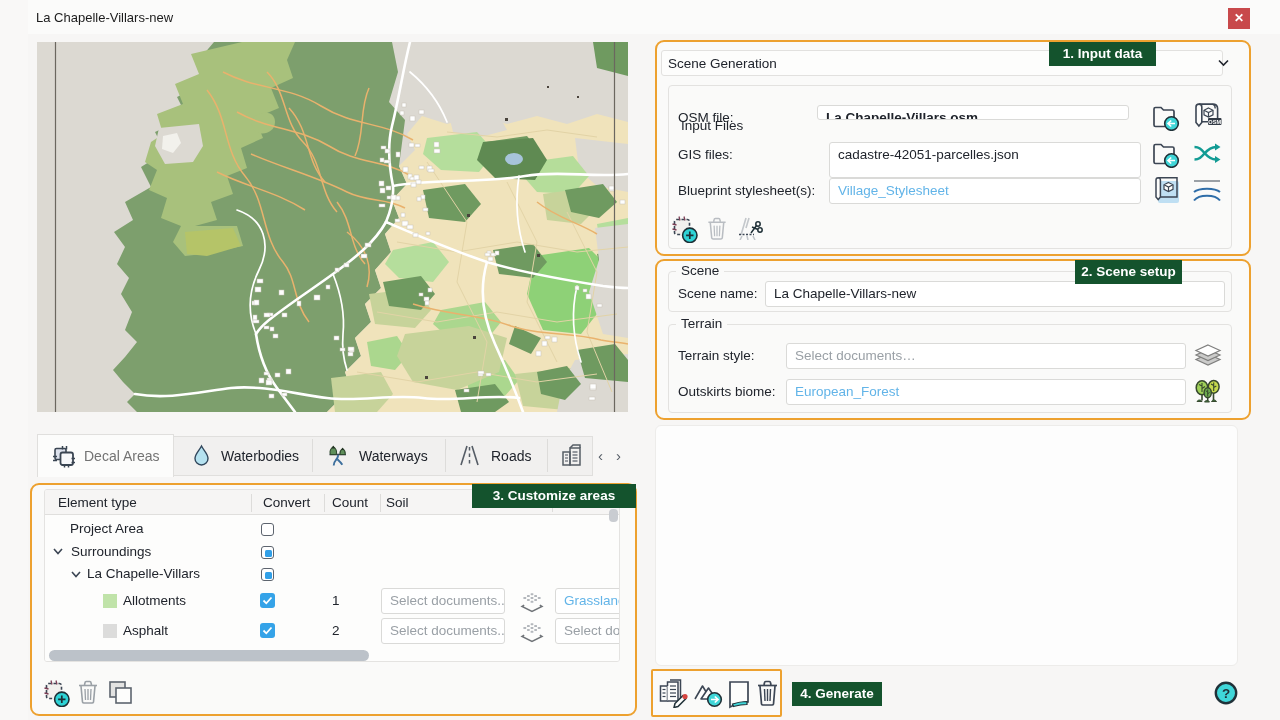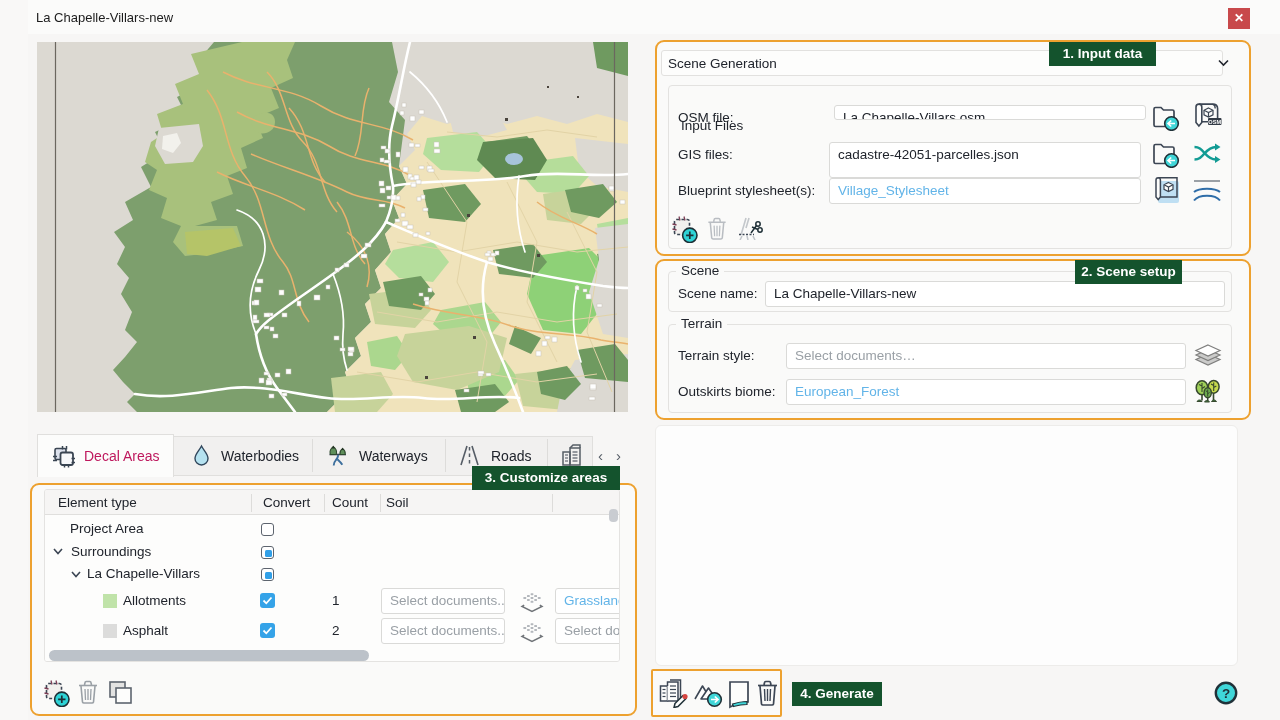--- a/index.html
+++ b/index.html
@@ -345,21 +345,21 @@
         <path d="M10.5 3 V6.5"></path>
         <path d="M14.5 3 V6.5"></path>
         <path d="M1 13.5 H5"></path>
         <path d="M1 17.5 H5"></path>
         <path d="M19.5 15.5 H23"></path>
         <path d="M19.5 19.5 H23"></path>
         <path d="M12.5 21 V24.5"></path>
         <path d="M16.5 21 V24.5"></path>
       </g>
   </svg>
-  <div class="abs" style="left:47px;top:12px;font-size:14px;color:#be185d;">Decal Areas</div>
+  <div class="abs" style="left:47px;top:12px;font-size:14px;color:#737373;">Decal Areas</div>
 
   <svg class="abs" style="left:153px;top:8px;" width="23" height="23" viewBox="0 0 23 23">
     <path d="M11.5 2 C14 7 18 10 18 14.5 A6.5 6.5 0 0 1 5 14.5 C5 10 9 7 11.5 2 Z" fill="#b5e2f0" stroke="#31475c" stroke-width="1.4"></path>
   </svg>
   <div class="abs" style="left:184px;top:12px;font-size:14px;color:#20242c;">Waterbodies</div>
 
   <svg class="abs" style="left:289px;top:8px;" width="23" height="23" viewBox="0 0 23 23">
     <line x1="3.5" y1="10.5" x2="20" y2="10.5" stroke="#3a4552" stroke-width="1.6"></line>
     <path d="M7.3 2.6 C9.6 4.3 10.8 7 10.5 9 L10.2 10.5 H4.4 L4.1 9 C3.8 7 5 4.3 7.3 2.6 Z" fill="#5f8f5a" stroke="#2f4a2f" stroke-width="1.1"></path>
     <path d="M7.3 1.6 l1.7 2.8 h-3.4 Z" fill="#243324"></path>
@@ -470,34 +470,34 @@
   <g stroke="#9aa0a6" stroke-width="1.3">
       <line x1="7" y1="9" x2="7.5" y2="20"></line>
       <line x1="10" y1="9" x2="10" y2="20"></line>
       <line x1="13" y1="9" x2="12.5" y2="20"></line>
     </g>
 </svg>
 <svg class="abs" style="left:108px;top:680px;" width="25" height="25" viewBox="0 0 25 25">
   <rect x="2" y="2" width="15" height="15" fill="#e3e3e2" stroke="#5d646e" stroke-width="1.6"></rect>
   <rect x="8" y="8" width="15" height="15" fill="#fdfdfc" stroke="#5d646e" stroke-width="1.6"></rect>
 </svg>
-<div class="olabel" style="left:472px;top:466px;width:148px;">3. Customize areas</div>
+<div class="olabel" style="left:472px;top:484px;width:164px;">3. Customize areas</div>
 
 <div class="obox" style="left:655px;top:40px;width:596px;height:216px;"></div>
 
 <div class="abs" style="left:661px;top:50px;width:562px;height:26px;background:#fdfdfc;border:1px solid #e2e1df;border-radius:3px;"></div>
 <div class="abs" style="left:668px;top:56px;font-size:13.5px;">Scene Generation</div>
 <svg class="abs" style="left:1218px;top:59px;" width="11" height="8" viewBox="0 0 11 8">
     <path d="M1 1.5 L5.5 6 L10 1.5" fill="none" stroke="#20242c" stroke-width="1.6"></path>
   </svg>
 
 <div class="fieldset" style="left:668px;top:85px;width:564px;height:164px;"></div>
 <div class="legend" style="left:676px;top:79px;margin-top:40px;">Input Files</div>
 <div class="flabel" style="left:678px;top:110px;">OSM file:</div>
-<div class="inp" style="left:834px;top:105px;width:312px;height:15px;">La Chapelle-Villars.osm</div>
+<div class="inp" style="left:817px;top:105px;width:312px;height:15px;font-weight:bold;">La Chapelle-Villars.osm</div>
 <div class="flabel" style="left:678px;top:147px;">GIS files:</div>
 <div class="inp" style="left:829px;top:142px;width:312px;height:36px;">cadastre-42051-parcelles.json</div>
 <div class="flabel" style="left:678px;top:183px;">Blueprint stylesheet(s):</div>
 <div class="inp" style="left:829px;top:178px;width:312px;height:26px;"><span class="link">Village_Stylesheet</span></div>
 
 <svg class="abs" style="left:1152px;top:104px;" width="28" height="27" viewBox="0 0 28 27">
     <use href="#folderimp"></use>
   </svg>
 <svg class="abs" style="left:1193px;top:102px;" width="29" height="30" viewBox="0 0 29 30">
     <use href="#bposm"></use>

